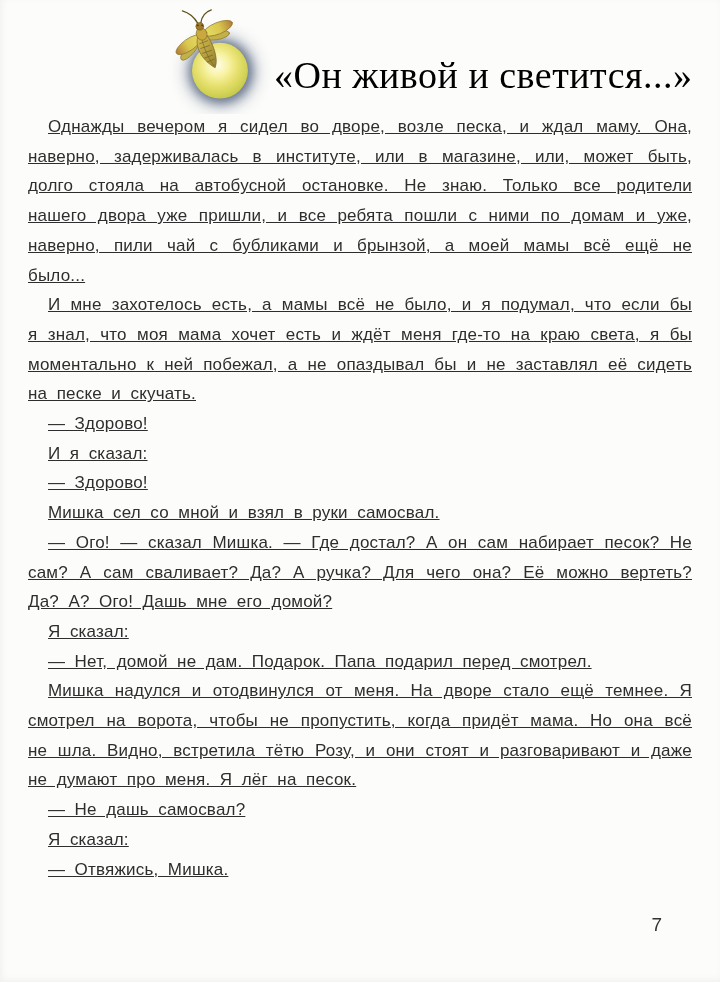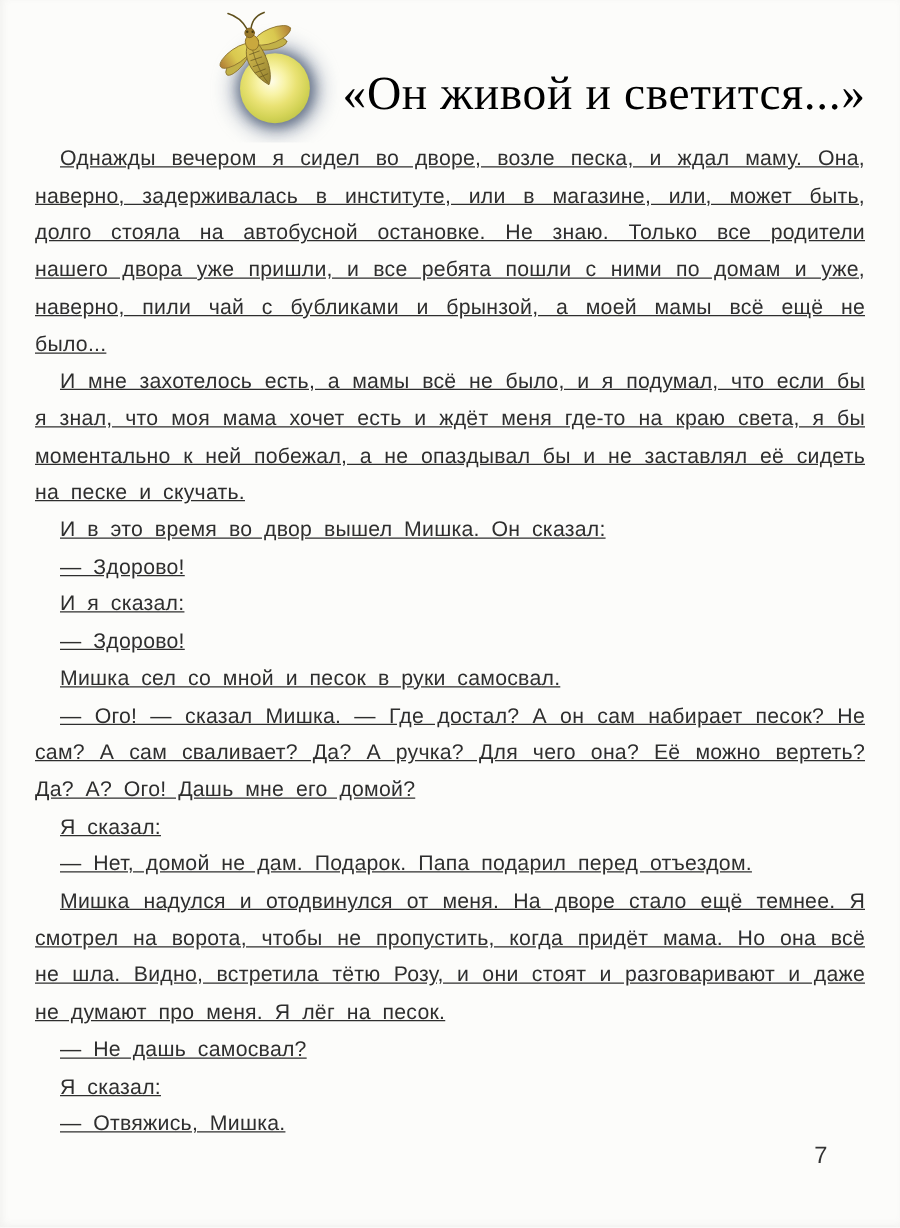--- a/index.html
+++ b/index.html
@@ -126,35 +126,34 @@
 
   <h1 class="story-title">«Он живой и светится...»</h1>
 
   <div class="story-text">
 
       <p>Однажды вечером я сидел во дворе, возле песка, и ждал маму. Она, наверно, задерживалась в институте, или в магазине, или, может быть, долго стояла на автобусной остановке. Не знаю. Только все родители нашего двора уже пришли, и все ребята пошли с ними по домам и уже, наверно, пили чай с бубликами и брынзой, а моей мамы всё ещё не было...</p>
 
 
       <p>И мне захотелось есть, а мамы всё не было, и я подумал, что если бы я знал, что моя мама хочет есть и ждёт меня где-то на краю света, я бы моментально к ней побежал, а не опаздывал бы и не заставлял её сидеть на песке и скучать.</p>
 
-      <p>И в это время во двор вышел Мишка. Он сказал:</p>
 
       <p>— Здорово!</p>
 
       <p>И я сказал:</p>
 
       <p>— Здорово!</p>
 
-      <p>Мишка сел со мной и песок в руки самосвал.</p>
+      <p>Мишка сел со мной и взял в руки самосвал.</p>
 
       <p>— Ого! — сказал Мишка. — Где достал? А он сам набирает песок? Не сам? А сам сваливает? Да? А ручка? Для чего она? Её можно вертеть? Да? А? Ого! Дашь мне его домой?</p>
 
       <p>Я сказал:</p>
 
-      <p>— Нет, домой не дам. Подарок. Папа подарил перед отъездом.</p>
+      <p>— Нет, домой не дам. Подарок. Папа подарил перед смотрел.</p>
 
       <p>Мишка надулся и отодвинулся от меня. На дворе стало ещё тем­нее. Я смотрел на ворота, чтобы не пропустить, когда придёт мама. Но она всё не шла. Видно, встретила тётю Розу, и они стоят и разговаривают и даже не думают про меня. Я лёг на песок.</p>
 
 
       <p>— Не дашь самосвал?</p>
 
       <p>Я сказал:</p>
 
       <p>— Отвяжись, Мишка.</p>
 

